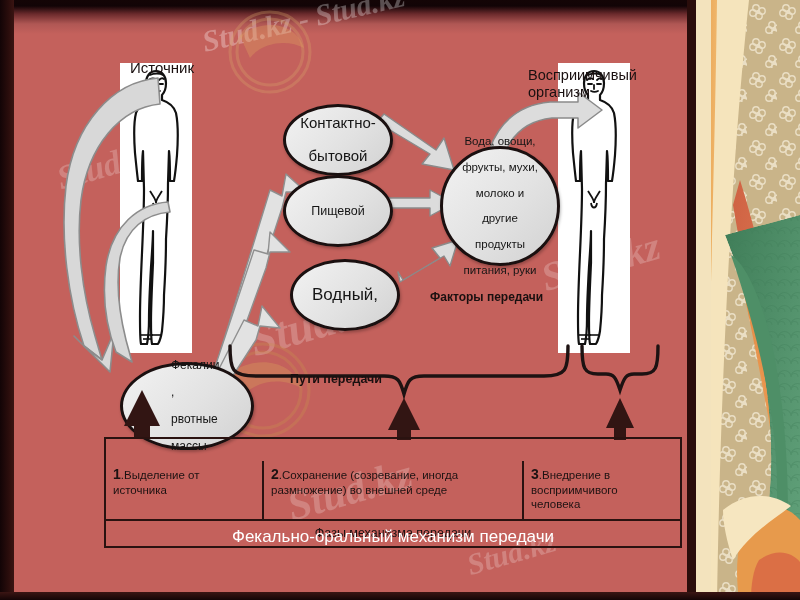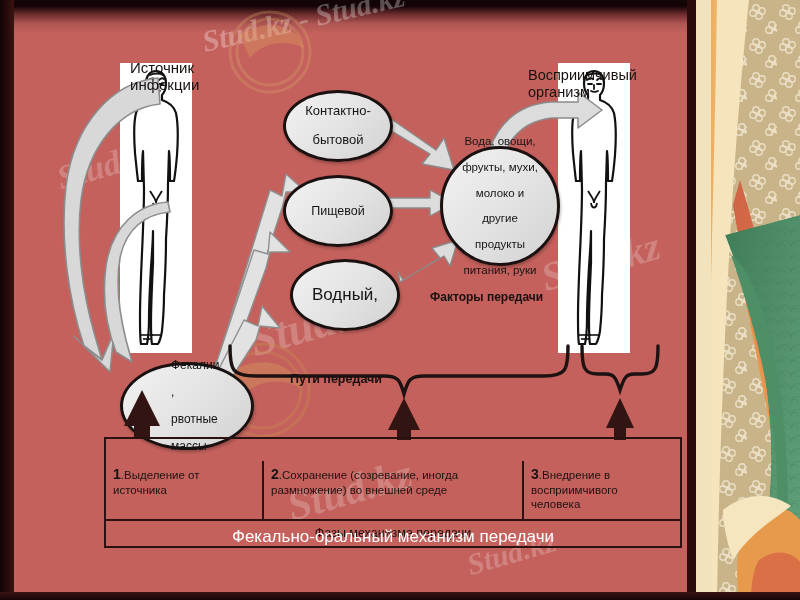--- a/index.html
+++ b/index.html
@@ -280,21 +280,21 @@
     </g>
   </svg>
 
   <svg style="position:absolute;left:470px;top:84px;" width="140" height="110">
     <g fill="#dcdcdc" stroke="#8a8a8a" stroke-width="1.5" stroke-linejoin="round">
       <path d="M18,104 C10,62 34,22 80,18 L108,18 L108,8 L132,26 L108,44 L108,34 L82,34
                C44,38 26,70 32,106 Z"></path>
     </g>
   </svg>
 
-  <div class="ell" style="left:283px;top:90px;width:104px;height:66px;font-size:13px;">
+  <div class="ell" style="left:283px;top:104px;width:104px;height:66px;font-size:15px;">
     <span>
       <span>Контактно-</span><br>
       <span>бытовой</span>
     </span>
   </div>
 
   <div class="ell" style="left:283px;top:175px;width:104px;height:66px;font-size:12.5px;">
     <span>Пищевой</span>
   </div>
 
@@ -339,21 +339,20 @@
   </svg>
 
   <svg style="position:absolute;left:116px;top:386px;" width="56" height="60">
     <g fill="#321513">
       <path d="M26,4 L44,40 L34,40 L34,52 L18,52 L18,40 L8,40 Z"></path>
     </g>
   </svg>
 
   <div class="lbl" style="left:130px;top:26px;width:120px;font-size:15px;">
     <div>Источник</div>
-    <div>инфекции</div>
   </div>
 
   <div class="lbl" style="left:528px;top:34px;width:152px;font-size:14.5px;">
     <div>Восприимчивый</div>
     <div>организм</div>
   </div>
 
   <div class="lbl lbl-bold" style="left:430px;top:258px;width:134px;font-size:12px;">Факторы передачи</div>
 
   <div class="lbl lbl-bold" style="left:290px;top:339px;width:134px;font-size:12.5px;">Пути передачи</div>

